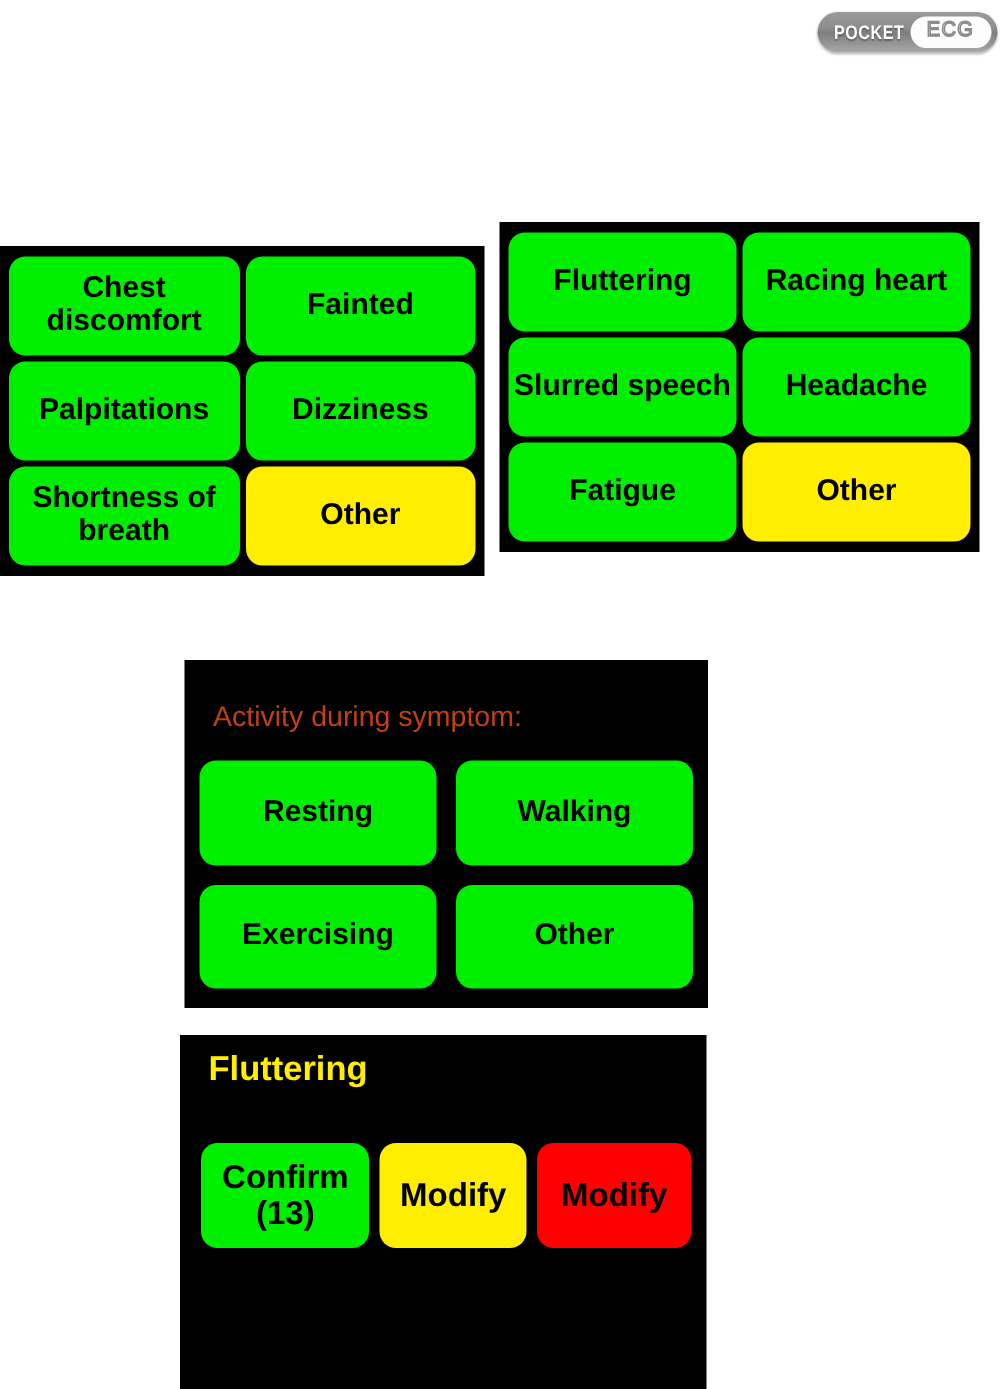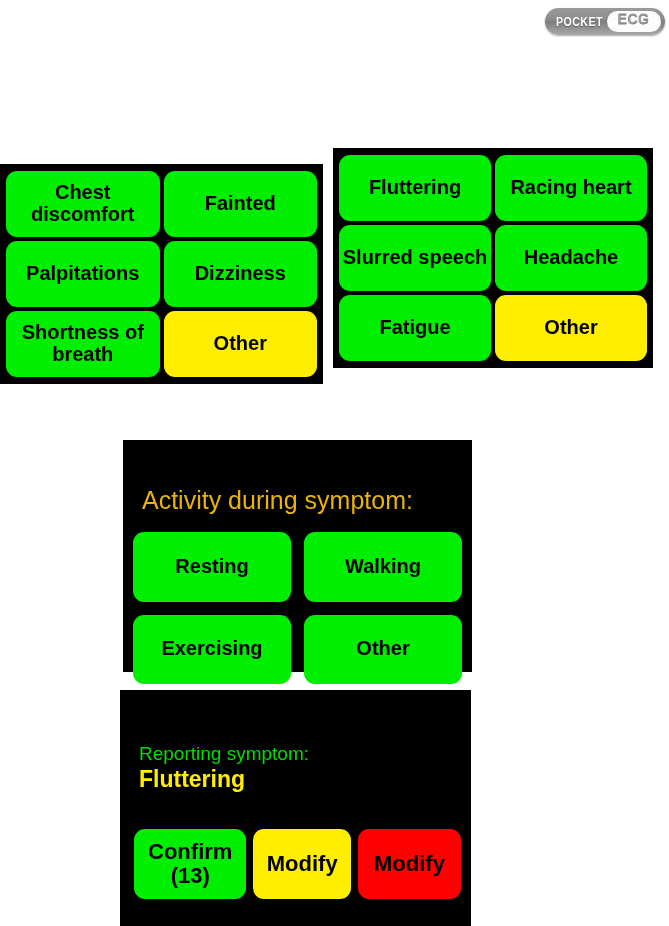--- a/index.html
+++ b/index.html
@@ -116,24 +116,24 @@
     left: 123px; top: 440px; width: 349px; height: 232px;
     padding: 8px 10px 10px 10px;
   }
   
   #panel-reporting {
     left: 120px; top: 690px; width: 351px; height: 236px;
     padding: 8px 10px 10px 10px;
   }
 
   .panel-label {
-    color: #eab308;
-    font-size: 25px;
+    color: #c2410c;
+    font-size: 19px;
     font-weight: normal;
-    margin: 38px 0 0 9px;
+    margin: 20px 0 0 9px;
     white-space: nowrap;
   }
   #panel-activity .grid2x2 {
     height: 152px;
     margin-top: 17px;
   }
 
   .report-label {
     color: #00dd00;
     font-size: 19px;
@@ -195,20 +195,19 @@
   <div class="panel-label">Activity during symptom:</div>
   <div class="grid2x2">
     <div class="btn green">Resting</div>
     <div class="btn green">Walking</div>
     <div class="btn green">Exercising</div>
     <div class="btn green">Other</div>
   </div>
 </div>
 
 <div class="panel" id="panel-reporting">
-  <div class="report-label">Reporting symptom:</div>
   <div class="report-value">Fluttering</div>
   <div class="action-row">
     <div class="btn green act-confirm">Confirm (13)</div>
     <div class="btn yellow act-modify">Modify</div>
     <div class="btn red act-cancel">Modify</div>
   </div>
 </div>
 
 </body></html>

